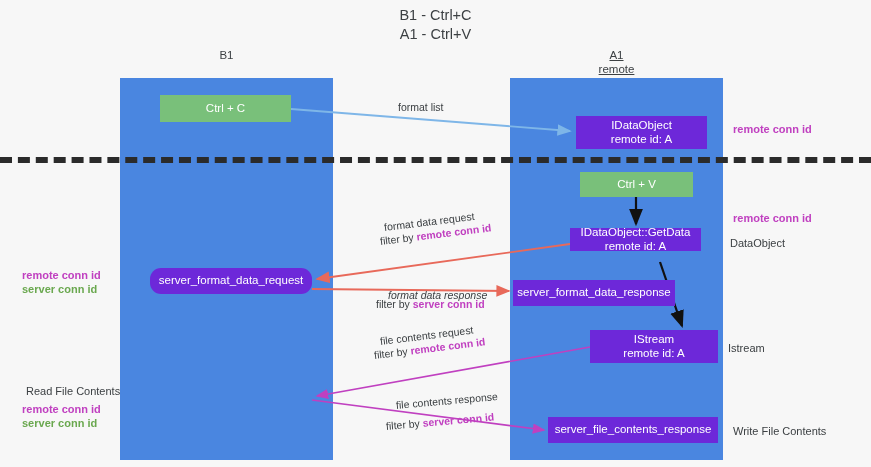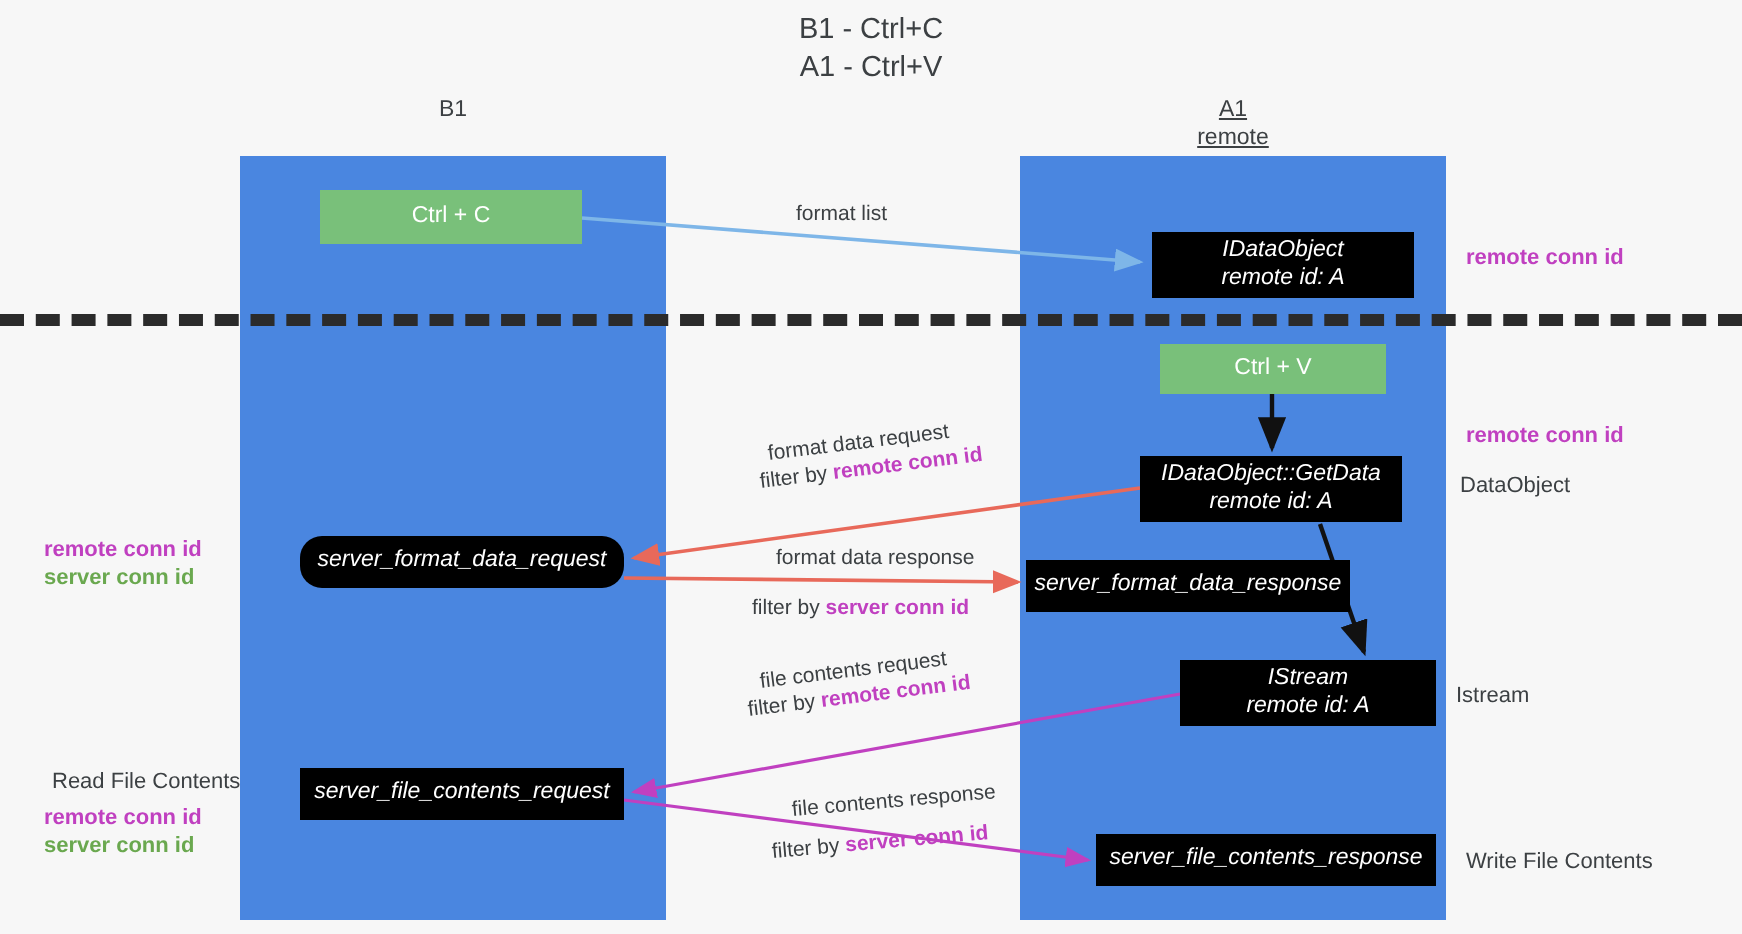--- a/index.html
+++ b/index.html
@@ -30,27 +30,27 @@
   #lane-a1{left:510px;top:78px;width:213px;height:382px;}
 
   
   .box{
     position:absolute;box-sizing:border-box;
     display:flex;flex-direction:column;align-items:center;justify-content:center;
     color:#ffffff;font-size:11.5px;line-height:13.5px;text-align:center;
     padding:2px 4px;
   }
   .box.green{background:#79c07a;}
-  .box.orange{background:#000000;font-style:italic;}
+  .box.orange{background:#6d28d9;}
   .box .l2{font-size:11.5px;}
 
   #box-ctrlc{left:160px;top:95px;width:131px;height:27px;}
   #box-dataobject-top{left:576px;top:116px;width:131px;height:33px;}
   #box-ctrlv{left:580px;top:172px;width:113px;height:25px;}
-  #box-getdata{left:570px;top:228px;width:131px;height:33px;}
+  #box-getdata{left:570px;top:228px;width:131px;height:23px;}
   #box-fmt-req{left:150px;top:268px;width:162px;height:26px;border-radius:11px;}
   #box-fmt-resp{left:513px;top:280px;width:162px;height:26px;}
   #box-istream{left:590px;top:330px;width:128px;height:33px;}
   #box-file-req{left:150px;top:384px;width:162px;height:26px;}
   #box-file-resp{left:548px;top:417px;width:170px;height:26px;}
 
   
   #divider{
     position:absolute;left:0;top:157px;width:871px;height:0;
     border-top:6px dashed #2b2b2b;
@@ -73,21 +73,21 @@
 
   
   .arrow-label{position:absolute;font-size:10.5px;line-height:14px;white-space:nowrap;}
   .arrow-label .plain{color:#3c4043;}
   .arrow-label .remote{color:#c040c0;font-weight:bold;}
   .arrow-label .server{color:#c040c0;font-weight:bold;}
 
   #al-formatlist{left:398px;top:100px;}
   #al-fdr-1{left:384px;top:220px;transform:rotate(-7deg);transform-origin:left center;}
   #al-fdr-2{left:380px;top:234px;transform:rotate(-7deg);transform-origin:left center;}
-  #al-fdresp-1{left:388px;top:272px;}
+  #al-fdresp-1{left:388px;top:288px;font-style:italic;}
   #al-fdresp-2{left:376px;top:297px;}
   #al-fcr-1{left:380px;top:334px;transform:rotate(-7deg);transform-origin:left center;}
   #al-fcr-2{left:374px;top:348px;transform:rotate(-7deg);transform-origin:left center;}
   #al-fcresp-1{left:396px;top:398px;transform:rotate(-5deg);transform-origin:left center;}
   #al-fcresp-2{left:386px;top:419px;transform:rotate(-5deg);transform-origin:left center;}
 
   svg.connectors{position:absolute;left:0;top:0;width:871px;height:467px;pointer-events:none;}
 </style>
 </head>
 <body>
@@ -167,23 +167,20 @@
 
   <div class="box orange" id="box-fmt-resp">
     <span>server_format_data_response</span>
   </div>
 
   <div class="box orange" id="box-istream">
     <span>IStream</span>
     <span class="l2">remote id: A</span>
   </div>
 
-  <div class="box orange" id="box-file-req">
-    <span>server_file_contents_request</span>
-  </div>
 
   <div class="box orange" id="box-file-resp">
     <span>server_file_contents_response</span>
   </div>
 
   <div class="arrow-label" id="al-formatlist">
     <span class="plain">format list</span>
   </div>
 
   <div class="arrow-label" id="al-fdr-1">

